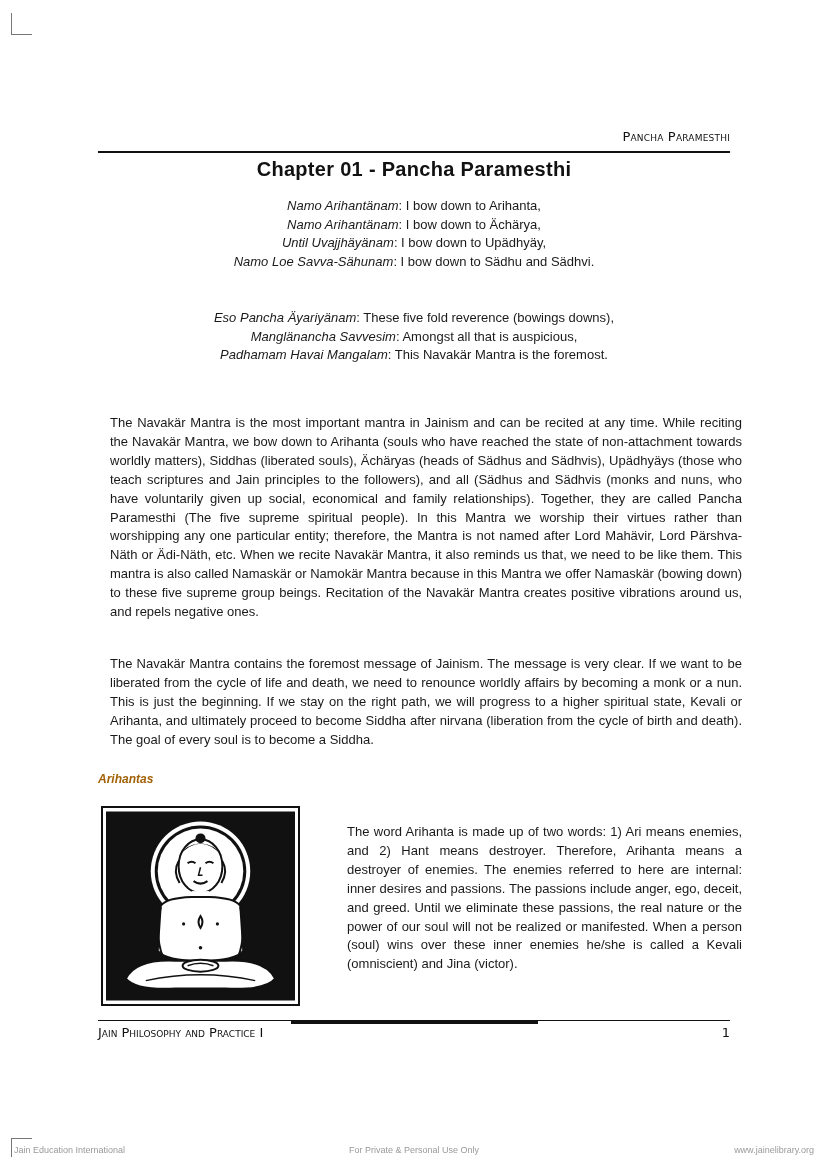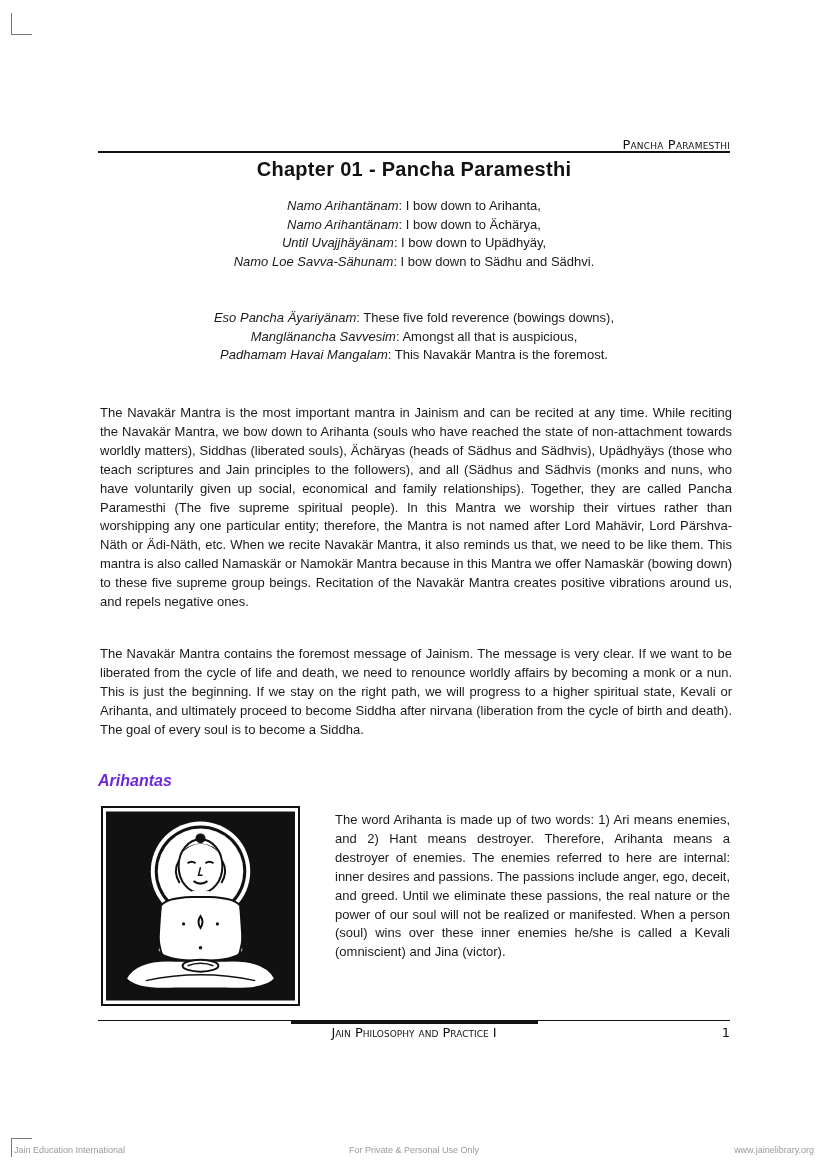--- a/index.html
+++ b/index.html
@@ -2,47 +2,47 @@
 <html><head>
 <meta charset="utf-8">
 <style>
   html, body { margin: 0; padding: 0; background: #ffffff; }
   body { width: 828px; height: 1170px; position: relative; overflow: hidden;
          font-family: "Liberation Sans", sans-serif; color: #1a1a1a; }
   .crop-top { position: absolute; left: 11px; top: 13px; width: 20px; height: 21px;
               border-left: 1px solid #777; border-bottom: 1px solid #777; }
   .crop-bottom { position: absolute; left: 11px; top: 1138px; width: 20px; height: 18px;
                  border-left: 1px solid #777; border-top: 1px solid #777; }
-  .running-head { position: absolute; left: 98px; width: 632px; top: 137px; text-align: right;
+  .running-head { position: absolute; left: 98px; width: 632px; top: 129px; text-align: right;
                   font-family: "DejaVu Sans", sans-serif; font-size: 13px; letter-spacing: 0.2px;
                   font-variant: small-caps; color: #111; }
   .head-rule { position: absolute; left: 98px; width: 632px; top: 151px; height: 0;
                border-top: 2px solid #111; }
   .chapter-title { position: absolute; left: 98px; width: 632px; top: 158px; text-align: center;
                    font-size: 20px; font-weight: bold; color: #111; letter-spacing: 0.3px; }
   .verse { position: absolute; left: 98px; width: 632px; text-align: center;
            font-size: 13px; line-height: 18.6px; color: #1a1a1a; }
   .verse .line { display: block; white-space: nowrap; }
   .verse em { font-style: italic; margin-top: 40px; }
   .verse1 { top: 197px; }
   .verse2 { top: 309px; }
   .para { position: absolute; left: 98px; width: 632px; font-size: 13px; line-height: 18.9px;
-          text-align: justify; color: #1a1a1a; margin: 2px; }
+          text-align: justify; color: #1a1a1a; margin: 12px; }
   .para1 { top: 402px; }
   .para2 { top: 643px; }
-  .section-heading { position: absolute; left: 98px; top: 772px; font-size: 16px;
-                     font-weight: bold; font-style: italic; color: #6d28d9; }
+  .section-heading { position: absolute; left: 98px; top: 772px; font-size: 12px;
+                     font-weight: bold; font-style: italic; color: #a16207; }
   .figure { position: absolute; left: 101px; top: 806px; width: 199px; height: 200px;
             box-sizing: border-box; border: 2px solid #111; padding: 3px; background: #fff; }
   .figure svg { display: block; width: 100%; height: 100%; }
   .para3 { position: absolute; left: 335px; width: 395px; top: 811px; font-size: 13px;
-           line-height: 18.9px; text-align: justify; color: #1a1a1a; margin: 0; }
+           line-height: 18.9px; text-align: justify; color: #1a1a1a; margin: 12px; }
   .foot-rule { position: absolute; left: 98px; width: 632px; top: 1020px; border-top: 1px solid #111; }
   .foot-bar { position: absolute; left: 291px; width: 247px; top: 1020px; height: 4px; background: #111; }
-  .running-foot { position: absolute; left: 98px; width: 632px; top: 1025px; text-align: center;
+  .running-foot { position: absolute; left: 98px; width: 632px; top: 1025px; text-align: left;
                   font-family: "DejaVu Sans", sans-serif; font-size: 13px; font-variant: small-caps; color: #111; }
   .page-number { position: absolute; right: 98px; top: 1025px; font-family: "DejaVu Sans", sans-serif;
                  font-size: 13px; color: #111; }
   .footer-text { position: absolute; top: 1145px; font-size: 9px; color: #9a9a9a; white-space: nowrap; }
   .footer-left { left: 14px; text-align: right; }
   .footer-center { left: 0; width: 828px; text-align: center; }
   .footer-right { right: 14px; }
 </style>
 </head>
 <body>

